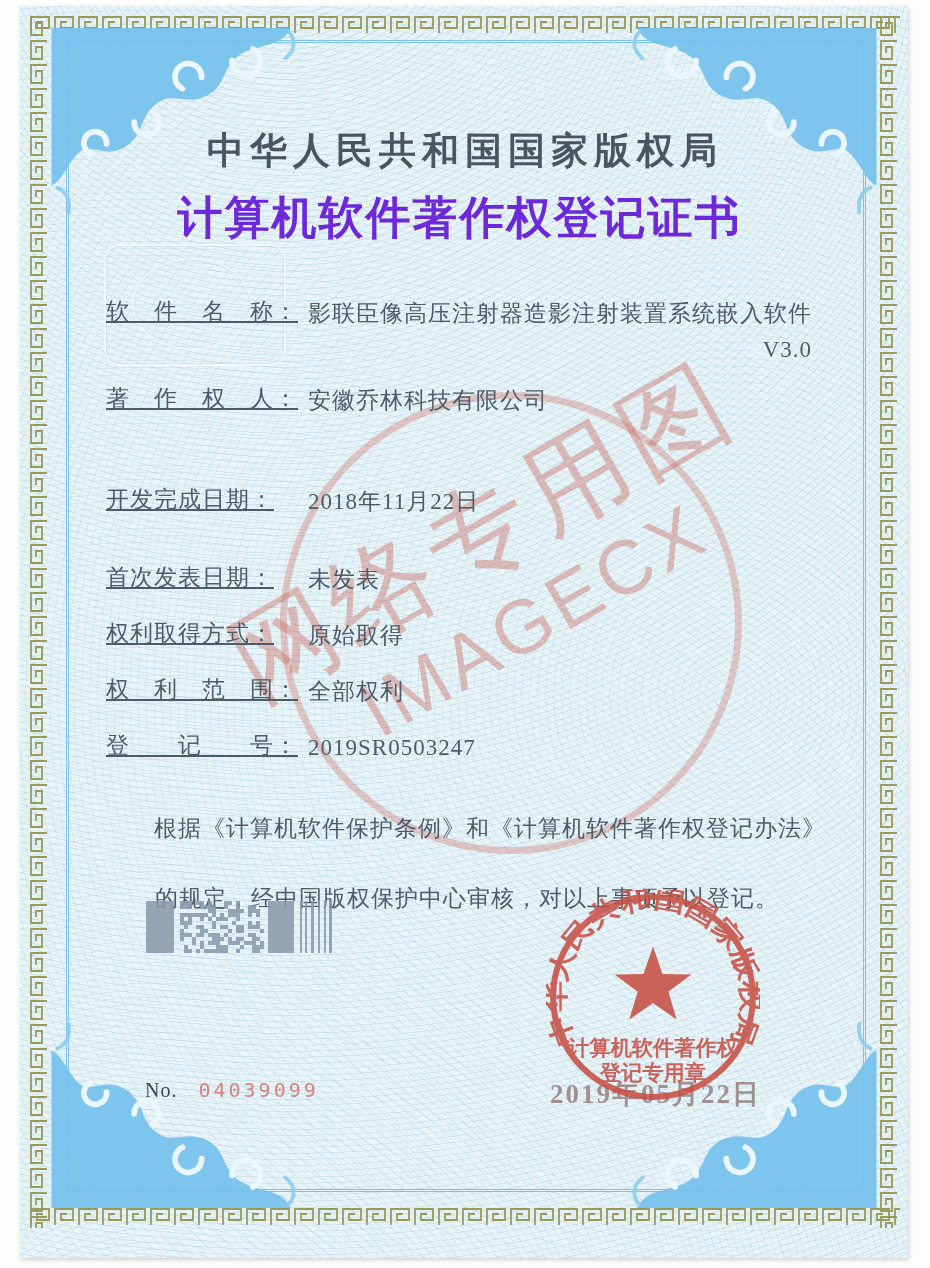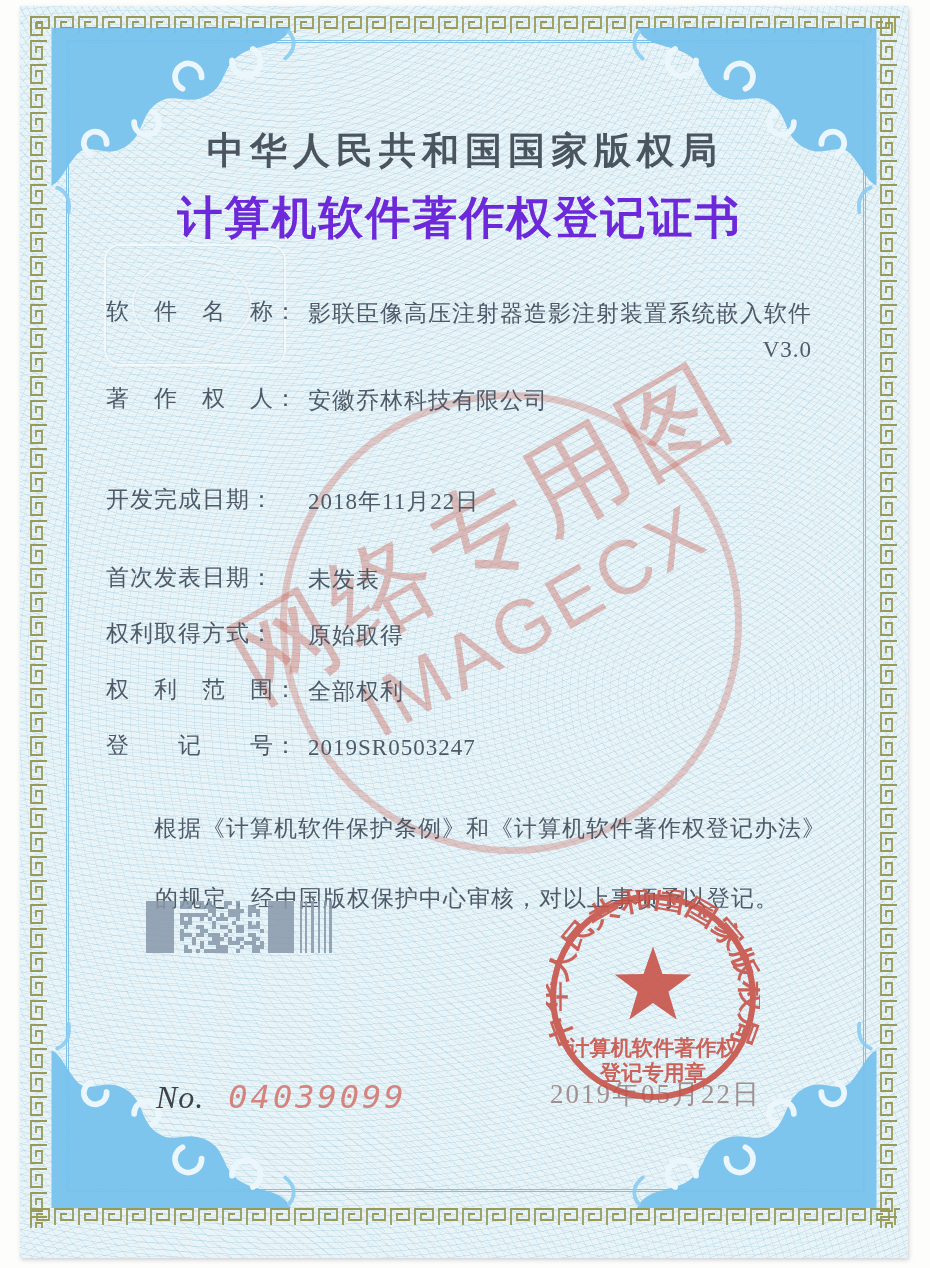--- a/index.html
+++ b/index.html
@@ -68,37 +68,37 @@
     left:0; top:126px; width:930px; text-align:center;
     font-size:37px; font-weight:600; letter-spacing:6px; color:#4b5560;
   }
   .subtitle {
     left:0; top:188px; width:831px; text-align:center;
     font-size:45px; font-weight:700; letter-spacing:2px; color:#6d28d9;margin-left:44px;
   }
   .certno { top:262px; right:128px; font-size:17px; color:#5a6570; letter-spacing:1px; }
 
   .field { left:106px; font-size:23px; }
-  .field .lbl { display:inline-block; width:202px; vertical-align:top; letter-spacing:1px; }
+  .field .lbl { display:inline-block; width:202px; vertical-align:top; letter-spacing:1px;text-decoration:underline; }
   .field .val { display:inline-block; vertical-align:top; max-width:545px; white-space:pre-line; letter-spacing:1px; line-height:1.55;text-align:right; }
 
   .statement {
     left:104px; top:794px; width:726px; font-size:23px; line-height:70px;
     text-indent:2em; letter-spacing:1px;text-align:center;
   }
 
   .barcode { position:absolute; left:146px; top:900px; z-index:4; opacity:.85; }
 
   .seal { position:absolute; left:546px; top:890px; width:214px; height:214px; z-index:6; opacity:.88; }
   .seal-date {
     position:absolute; left:550px; top:1076px; z-index:5;
-    font-size:27px; letter-spacing:2px; color:#a09090;
-  }
-
-  .serial { left:156px; top:1078px; font-size:32px;font-style:italic; }
+    font-size:27px; letter-spacing:2px; color:#a09090;font-weight:bold;
+  }
+
+  .serial { left:145px; top:1078px; font-size:20px; }
   .serial .no-lbl { color:#3c434b; letter-spacing:1px; }
   .serial .no-val { color:#d4837d; font-family:"DejaVu Sans Mono","Liberation Mono",monospace;
                     letter-spacing:3px; margin-left:16px; }
 </style>
 </head>
 <body>
 
 <div class="page">
   <div class="paper">
 

